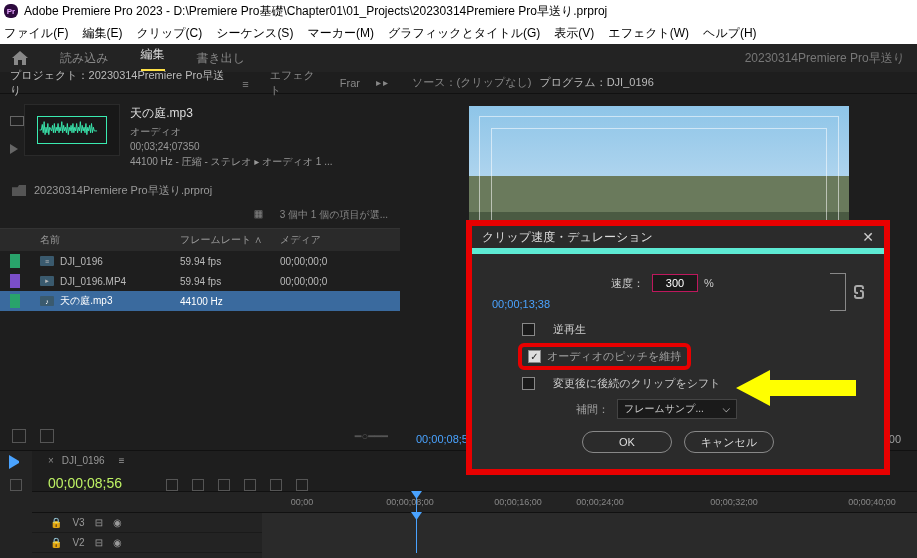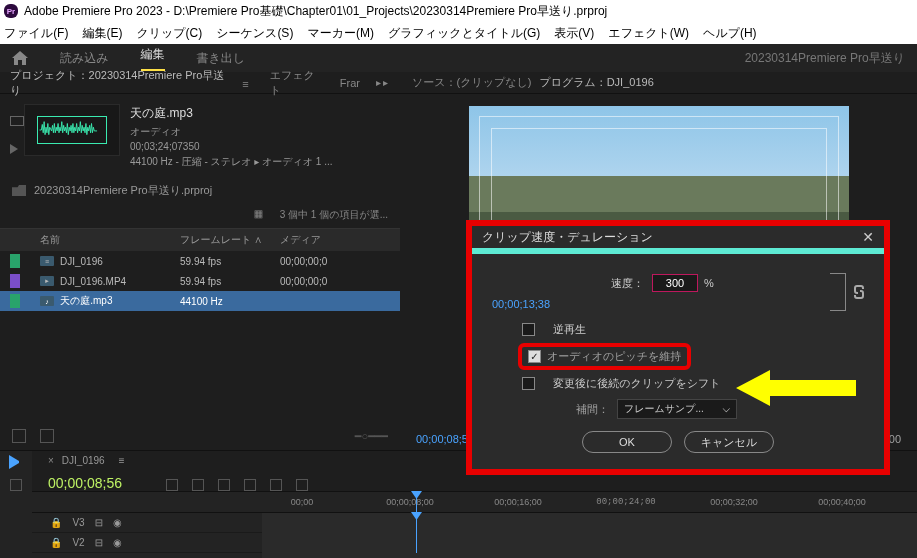--- a/index.html
+++ b/index.html
@@ -240,23 +240,23 @@
         <i></i>
         <i></i>
         <i></i>
       </div>
     </div>
     <div class="tl-ruler" id="ruler">
       <div class="playhead"></div>
     <span class="tick" style="left: 270px;">00;00</span>
         <span class="tick" style="left: 378px;">00;00;08;00</span>
         <span class="tick" style="left: 486px;">00;00;16;00</span>
-        <span class="tick" style="left: 594px; font-family: Liberation Mono, monospace;">00;00;24;00</span>
+        <span class="tick" style="left: 568px;">00;00;24;00</span>
         <span class="tick" style="left: 702px;">00;00;32;00</span>
-        <span class="tick" style="left: 810px;">00;00;40;00</span>
+        <span class="tick" style="left: 840px;">00;00;40;00</span>
       </div>
     <div class="tl-tracks">
       <div class="track-labels" id="tracklabels">
           <div class="track-row">
             <span>🔒</span>
             <span>V3</span>
             <span>⊟</span>
             <span>◉</span>
           </div>
           <div class="track-row">

